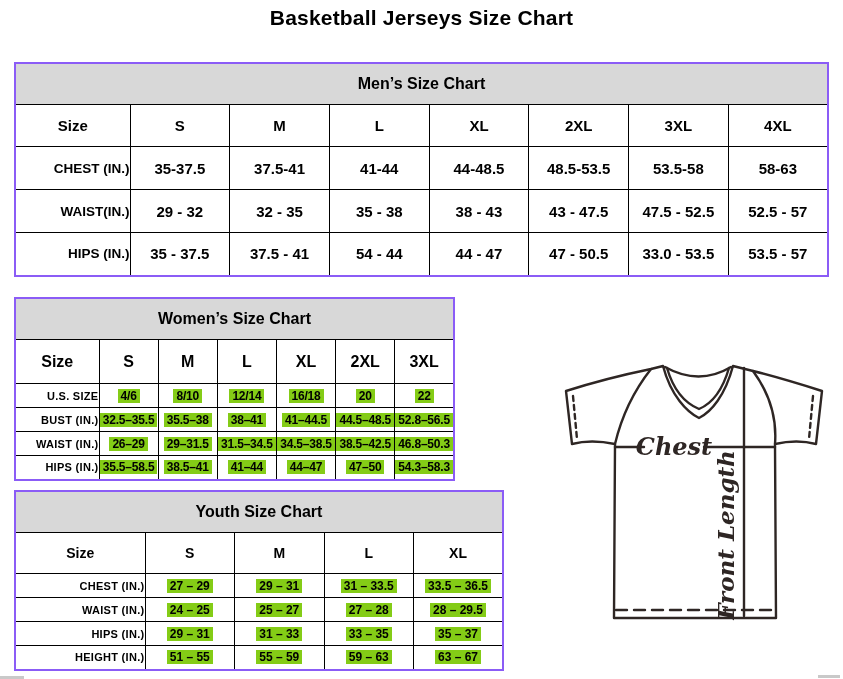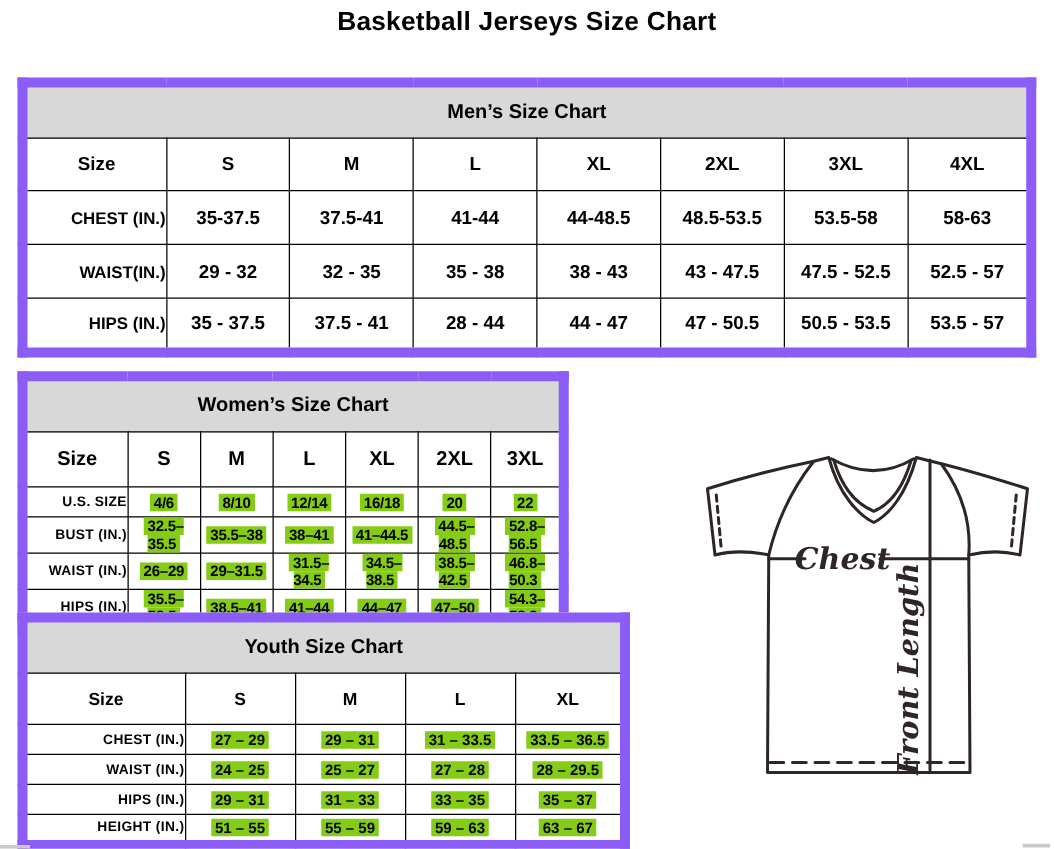--- a/index.html
+++ b/index.html
@@ -6,21 +6,21 @@
   body{
     width:843px;height:679px;position:relative;background:#ffffff;
     font-family:"Liberation Sans",sans-serif;color:#000;overflow:hidden;
   }
   .page-title{
     position:absolute;top:6px;left:0;width:100%;text-align:center;
     font-size:21px;font-weight:bold;letter-spacing:0.2px;
   }
   table{
     position:absolute;border-collapse:collapse;table-layout:fixed;background:#fff;
-    border:8px solid #8b5cf6;
+    border:2px solid #8b5cf6;
   }
   th,td{border:1px solid #000;text-align:center;vertical-align:middle;padding:0;}
   .chart-title{
     background:#d8d8d8;font-size:16px;font-weight:bold;height:40px;
   }
   .size-row th{font-weight:bold;}
   tbody th{font-weight:bold;text-align:right;}
   td{font-weight:bold;}
 
   
@@ -109,24 +109,24 @@
         <td><span class="val">35 - 38</span></td>
         <td><span class="val">38 - 43</span></td>
         <td><span class="val">43 - 47.5</span></td>
         <td><span class="val">47.5 - 52.5</span></td>
         <td><span class="val">52.5 - 57</span></td>
       </tr>
       <tr>
         <th>HIPS (IN.)</th>
         <td><span class="val">35 - 37.5</span></td>
         <td><span class="val">37.5 - 41</span></td>
-        <td><span class="val">28 - 44</span></td>
+        <td><span class="val">54 - 44</span></td>
         <td><span class="val">44 - 47</span></td>
         <td><span class="val">47 - 50.5</span></td>
-        <td><span class="val">50.5 - 53.5</span></td>
+        <td><span class="val">33.0 - 53.5</span></td>
         <td><span class="val">53.5 - 57</span></td>
       </tr>
     </tbody>
 </table>
 
 <table id="womens-table" class="narrow">
     <colgroup>
       <col style="width: 84px;">
       <col>
       <col>

